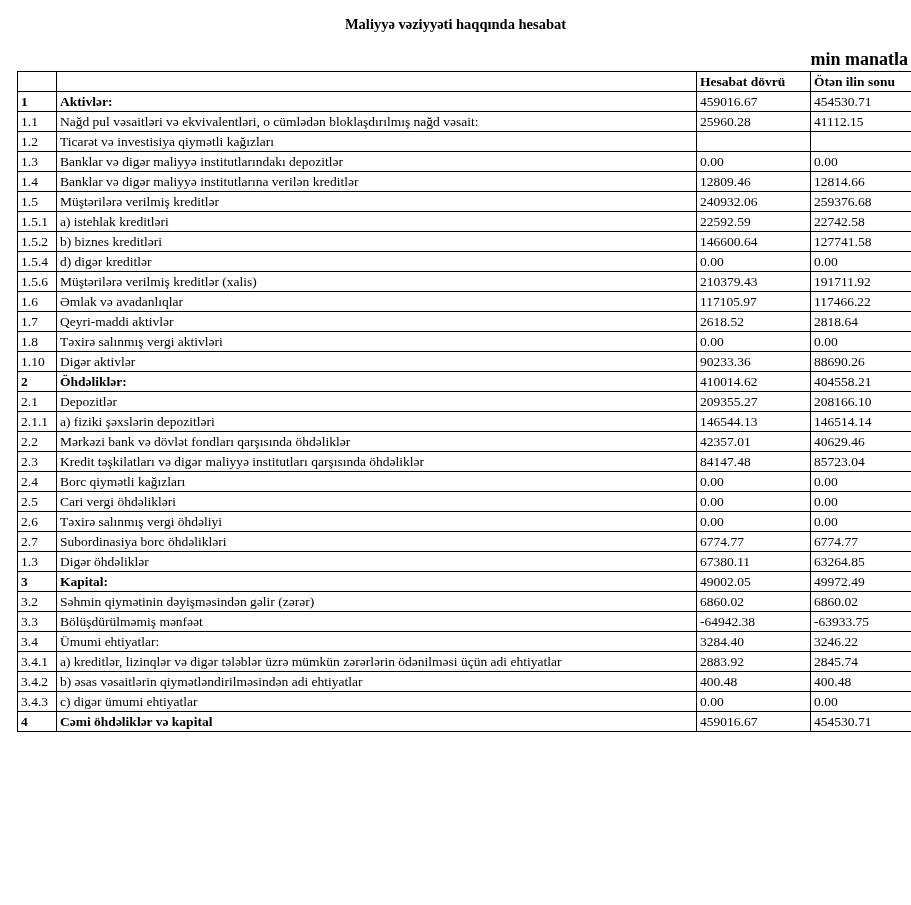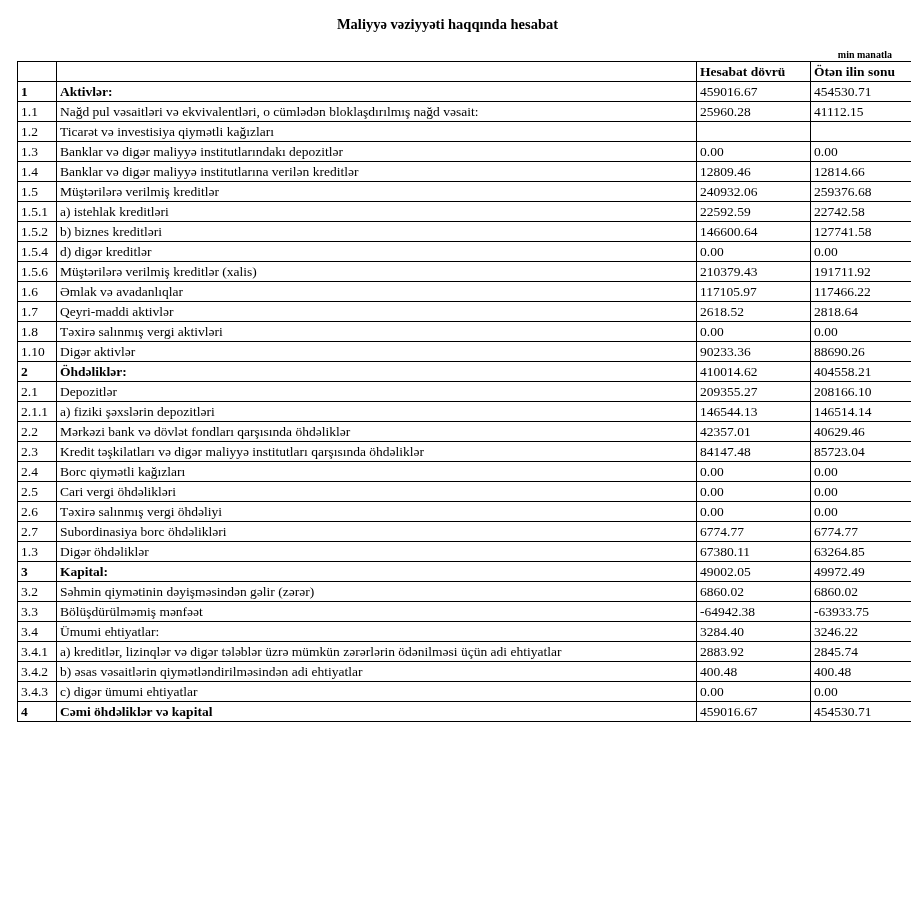--- a/index.html
+++ b/index.html
@@ -6,32 +6,32 @@
   html, body {
     margin: 0;
     padding: 0;
     background: #ffffff;
     color: #000000;
     font-family: "Liberation Serif", "DejaVu Serif", serif;
   }
   .page {
     width: 911px;
     height: 905px;
-    padding: 6px 17px 0 1px;
+    padding: 6px 1px 0 1px;
     background: #ffffff;
   }
   .title {
     text-align: center;
     font-size: 14.5px;
     font-weight: bold;
     margin: 10px 0 0 0;
   }
   .unit-note {
     text-align: right;
-    font-size: 10px;
+    font-size: 18px;
     font-weight: bold;
     margin: 16px 2px 1px 12px;
   }
   table.report-table {
     border-collapse: collapse;
     width: 908px;
     margin-left: 16px;
     table-layout: fixed;
   }
   .report-table th,

